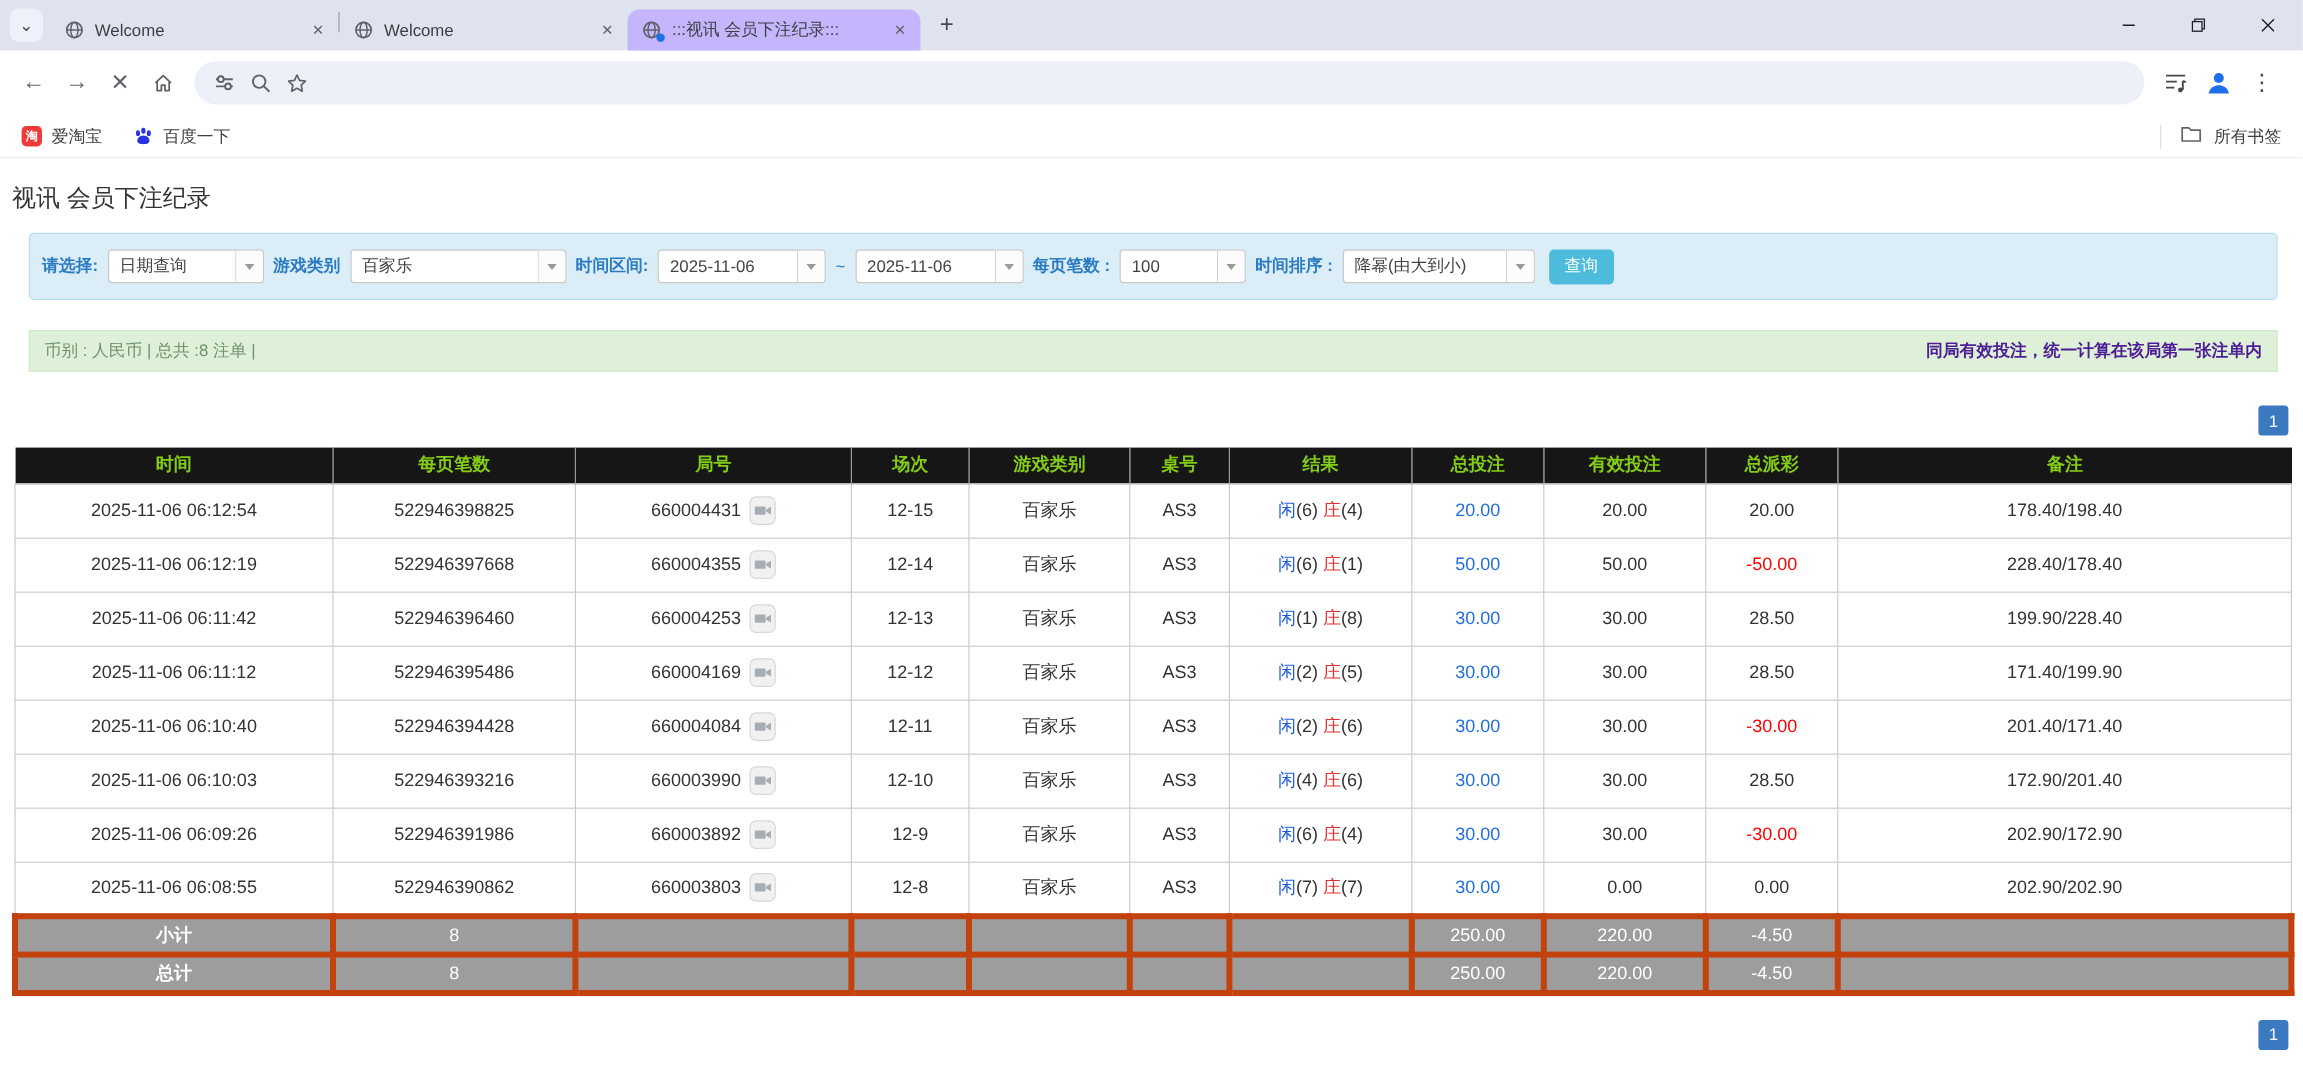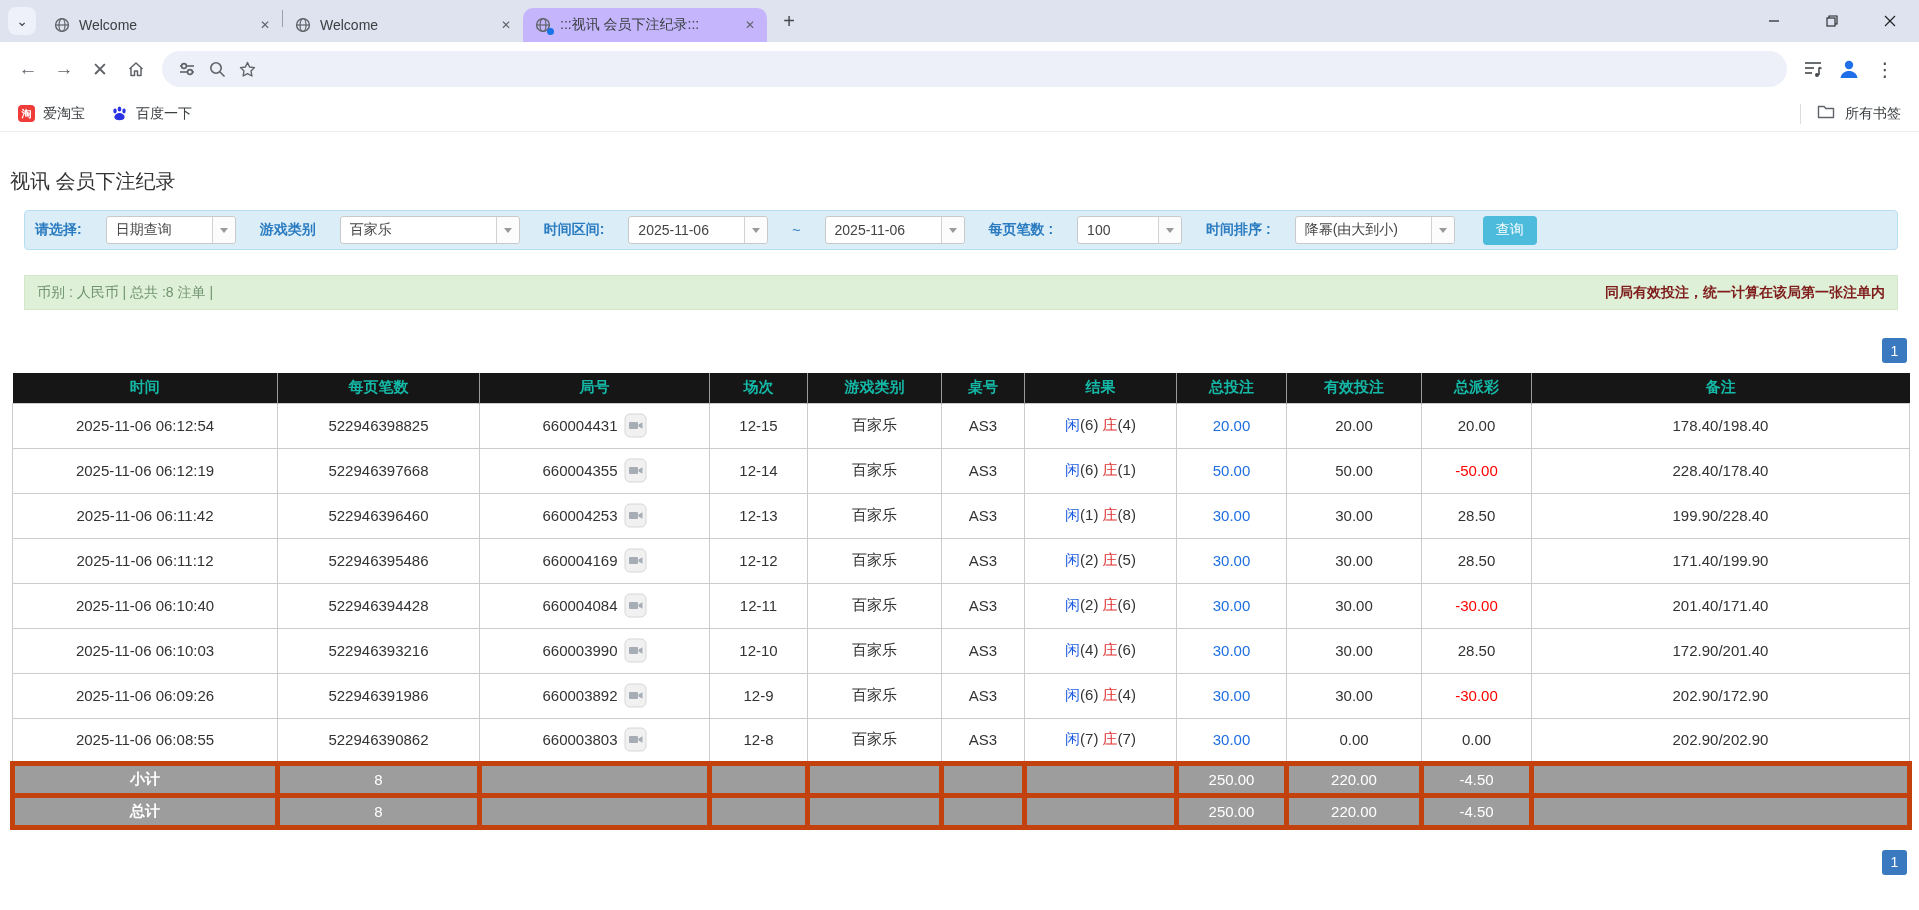--- a/index.html
+++ b/index.html
@@ -39,49 +39,49 @@
   .bookmarks { height:36px; background:#fff; display:flex; align-items:center; padding:0 18px; gap:26px;
     font-size:14px; color:#3c4043; border-bottom:1px solid #ececec; }
   .bm { display:flex; align-items:center; gap:8px; }
   .bm-fav { width:17px; height:17px; display:flex; align-items:center; justify-content:center; }
   .taobao-badge { width:17px; height:17px; background:#ef3c39; border-radius:4px; color:#fff; font-size:10px;
     font-weight:bold; display:flex; align-items:center; justify-content:center; }
   .bm-right { margin-left:auto; display:flex; align-items:center; gap:10px; }
   .bm-divider { width:1px; height:20px; background:#dadce0; margin-right:6px; }
 
   
-  .page-title { font-size:20px; color:#333; margin:36px 0 0 10px; }
-
-  .filter-panel { margin:15px 21px 0 24px; height:40px; background:#dbeef8; border:1px solid #b7dff2;
-    border-radius:4px; display:flex; align-items:center; padding:0 10px; gap:24px; font-size:14px; }
+  .page-title { font-size:20px; color:#333; margin:20px 0 0 10px; }
+
+  .filter-panel { margin:15px 21px 0 24px; height:56px; background:#dbeef8; border:1px solid #b7dff2;
+    border-radius:4px; display:flex; align-items:center; padding:0 10px; gap:8px; font-size:14px; }
   .flabel { color:#2a7bc0; font-weight:bold; white-space:nowrap; }
   .select { height:28px; background:#fff; border:1px solid #c9c9c9; border-radius:3px; display:inline-flex;
     align-items:center; flex:0 0 auto; }
   .sel-val { padding:0 9px; color:#444; white-space:nowrap; flex:1; }
   .sel-arrow { width:23px; height:100%; border-left:1px solid #d2d2d2; display:flex; align-items:center;
     justify-content:center; background:#fcfcfc; border-radius:0 3px 3px 0; }
   .sel-arrow::after { content:''; border:4px solid transparent; border-top:5px solid #9a9a9a; margin-top:5px; }
   .w1{width:130px}.w2{width:180px}.w3{width:140px}.w4{width:105px}.w5{width:160px}
   .tilde { color:#2a7bc0; }
   .search-btn { height:29px; padding:0 13px; background:#4cbbdc; color:#fff; border-radius:4px; font-size:14px;
     display:flex; align-items:center; margin-left:4px; }
 
   .info-bar { margin:25px 21px 0 24px; height:35px; background:#dff0d8; border:1px solid #d2e8c8;
     display:flex; align-items:center; justify-content:space-between; padding:0 12px; font-size:14px; }
   .info-left { color:#6f936f; }
-  .info-right { color:#7f1d1d; font-weight:600; }
+  .info-right { color:#4c1d95; font-weight:600; }
 
   .pag { display:flex; justify-content:flex-end; margin:28px 12px 10px 10px; }
   .pag.bottom { margin:20px 12px 0 10px; }
   .page-btn { min-width:25px; height:25px; padding:0 4px; background:#3a78bf; color:#fff; font-size:14px;
     display:flex; align-items:center; justify-content:center; border-radius:3px; }
 
   table.bets { margin-left:10px; width:1897px; border-collapse:collapse; table-layout:fixed;
     font-size:15px; color:#333; text-align:center; }
-  table.bets thead th { background:#161616; color:#14b8a6; height:30px; font-weight:bold;
+  table.bets thead th { background:#161616; color:#84cc16; height:30px; font-weight:bold;
     border-right:1px solid #9a9a9a; }
   table.bets thead th:last-child { border-right:none; }
   table.bets tbody td { height:45px; border:1px solid #ccc; background:#fff; }
   table.bets tfoot td { background:#9d9d9d; color:#fff; height:32px; border:5px solid #c2410c; }
   table.bets tfoot td.lbl { font-weight:bold; }
   .blue { color:#1f6fe0; }
   .red { color:#ff0000; }
   .p-char { color:#1f5de0; }
   .b-char { color:#e03030; }
   .round-wrap { display:inline-flex; align-items:center; gap:6px; }

